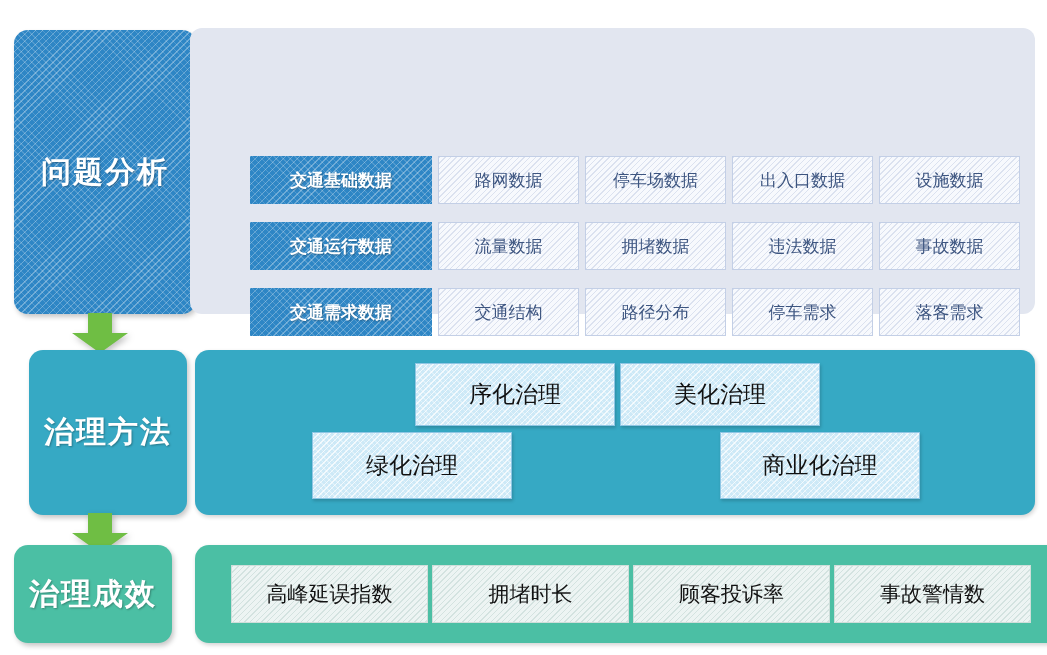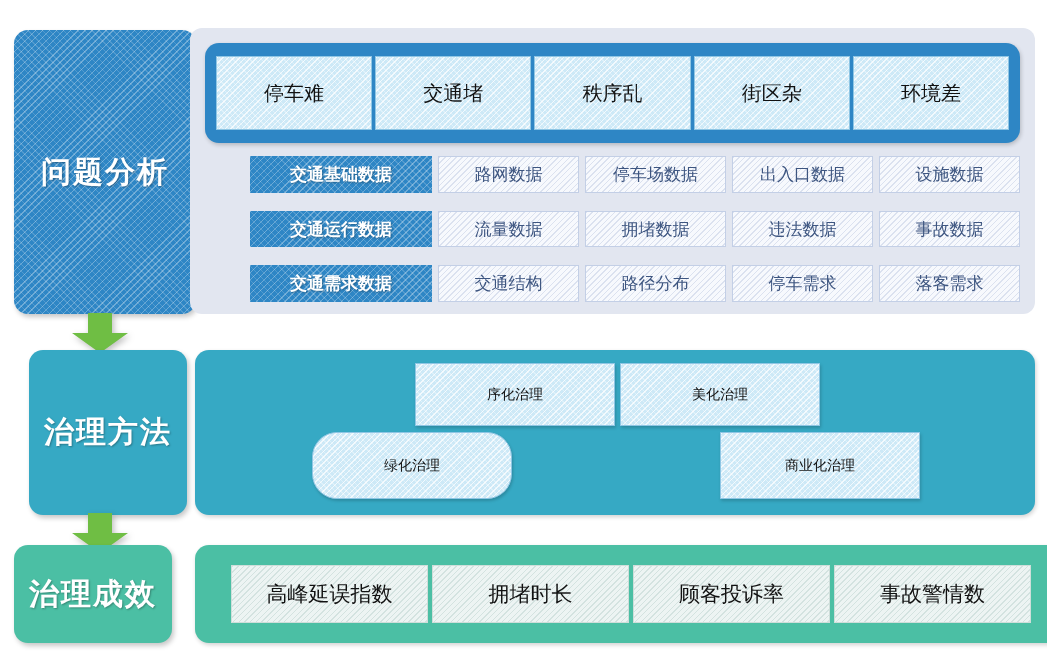--- a/index.html
+++ b/index.html
@@ -63,21 +63,21 @@
     box-shadow:1px 2px 4px rgba(0,0,0,.20);
     display:flex;align-items:center;padding:0 11px;box-sizing:border-box;gap:3px;
   }
   .issue-cell{
     flex:1 1 0;height:74px;border:1px solid #8FC6E4;
     display:flex;align-items:center;justify-content:center;
     font-size:20px;color:#111111;box-sizing:border-box;
   }
 
   #data-grid{
-    position:absolute;left:250px;top:156px;width:770px;height:146px;
+    position:absolute;left:250px;top:156px;width:770px;height:180px;
     display:flex;flex-direction:column;gap:18px;
   }
   .data-row{display:flex;flex:1 1 0;gap:6px;}
   .cell-head{
     width:182px;flex:0 0 182px;
     display:flex;align-items:center;justify-content:center;
     color:#ffffff;font-size:17px;font-weight:bold;
     text-shadow:1px 1px 2px rgba(0,0,0,.30);
     box-sizing:border-box;
   }
@@ -89,26 +89,26 @@
 
   
   #panel-method{
     position:absolute;left:195px;top:350px;width:840px;height:165px;
     background:#36A9C4;border-radius:14px;
     box-shadow:1px 2px 4px rgba(0,0,0,.18);
   }
   .mth{
     position:absolute;border:1px solid #8FC6E4;
     display:flex;align-items:center;justify-content:center;
-    font-size:14px;color:#111111;box-sizing:border-box;
+    font-size:23px;color:#111111;box-sizing:border-box;
     box-shadow:1px 2px 3px rgba(0,0,0,.18);
   }
   #mth-0{left:415px;top:363px;width:200px;height:63px;}
   #mth-1{left:620px;top:363px;width:200px;height:63px;}
-  #mth-2{left:312px;top:432px;width:200px;height:67px;border-radius:25px;}
+  #mth-2{left:312px;top:432px;width:200px;height:67px;}
   #mth-3{left:516px;top:432px;width:200px;height:67px;}
   #mth-4{left:720px;top:432px;width:200px;height:67px;text-align:center;}
 
   
   #panel-effect{
     position:absolute;left:195px;top:545px;width:872px;height:98px;
     background:#4BBFA4;border-radius:14px;
     box-shadow:1px 2px 4px rgba(0,0,0,.18);
     display:flex;align-items:center;padding:0 36px;box-sizing:border-box;gap:4px;
   }
@@ -138,37 +138,20 @@
   <svg class="arrow" id="arrow-2" viewBox="0 0 60 40">
     <polygon points="18,0 42,0 42,20 58,20 30,40 2,20 18,20" fill="#6FBE44"></polygon>
   </svg>
 
   <div class="rail-box solid-green" id="rail-effect">
     <span>治理成效</span>
   </div>
 
   <div id="panel-problem"></div>
 
-  <div id="issue-bar">
-    <div class="issue-cell stripe-lightblue">
-      <span>停车难</span>
-    </div>
-    <div class="issue-cell stripe-lightblue">
-      <span>交通堵</span>
-    </div>
-    <div class="issue-cell stripe-lightblue">
-      <span>秩序乱</span>
-    </div>
-    <div class="issue-cell stripe-lightblue">
-      <span>街区杂</span>
-    </div>
-    <div class="issue-cell stripe-lightblue">
-      <span>环境差</span>
-    </div>
-  </div>
 
   <div id="data-grid">
 
     <div class="data-row">
       <div class="cell-head stripe-blue">
         <span>交通基础数据</span>
       </div>
       <div class="cell-item stripe-pale">
         <span>路网数据</span>
       </div>

